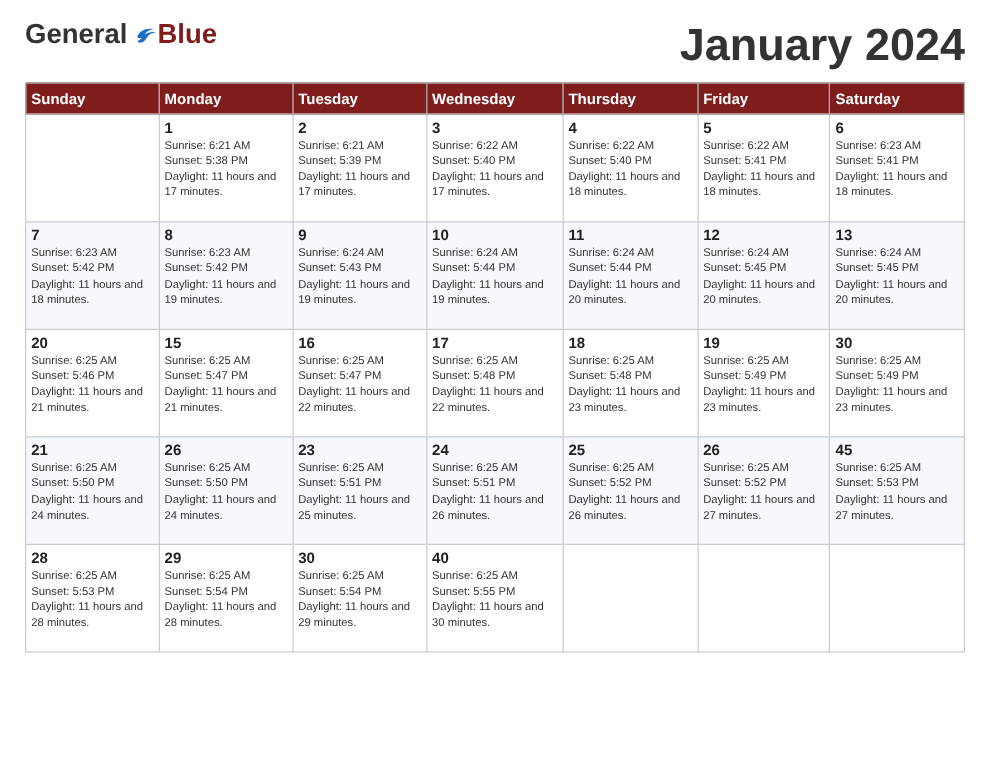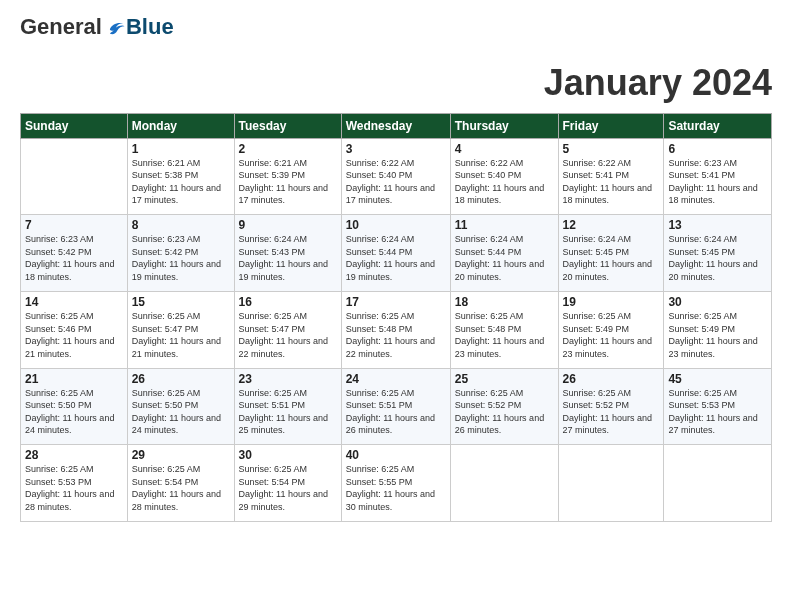--- a/index.html
+++ b/index.html
@@ -30,48 +30,47 @@
     }
     .logo-text {
       display: flex;
       align-items: center;
       font-size: 22px;
       font-weight: bold;
       color: #333;
       line-height: 1;
     }
     .logo-general { color: #333; }
-    .logo-blue { color: #0c4a6e; }
+    .logo-blue { color: #7f1d1d; }
     .logo-bird {
       width: 22px;
       height: 22px;
       margin-left: 2px;
     }
     .title-block {
       text-align: right;
-      margin-top: 47px;
     }
     .month-title {
       font-size: 36px;
       font-weight: bold;
       color: #333;
       line-height: 1.1;
     }
     .location {
       font-size: 15px;
       color: #555;
       margin-top: 2px;
     }
     .calendar-table {
       width: 100%;
       border-collapse: collapse;
       flex: 1;
     }
     .calendar-table th {
-      background-color: #14532d;
+      background-color: #7f1d1d;
       color: #fff;
       font-size: 12px;
       font-weight: bold;
       padding: 5px 4px;
       text-align: left;
       border: 1px solid #aaa;
     }
     .calendar-table td {
       border: 1px solid #ccc;
       vertical-align: top;
@@ -184,21 +183,21 @@
             <span class="day-number">12</span>
             <div class="day-info">Sunrise: 6:24 AM<br>Sunset: 5:45 PM<br>Daylight: 11 hours and 20 minutes.</div>
           </td>
           <td>
             <span class="day-number">13</span>
             <div class="day-info">Sunrise: 6:24 AM<br>Sunset: 5:45 PM<br>Daylight: 11 hours and 20 minutes.</div>
           </td>
         </tr>
         <tr>
           <td>
-            <span class="day-number">14</span>
+            <span class="day-number">20</span>
             <div class="day-info">Sunrise: 6:25 AM<br>Sunset: 5:46 PM<br>Daylight: 11 hours and 21 minutes.</div>
           </td>
           <td>
             <span class="day-number">15</span>
             <div class="day-info">Sunrise: 6:25 AM<br>Sunset: 5:47 PM<br>Daylight: 11 hours and 21 minutes.</div>
           </td>
           <td>
             <span class="day-number">16</span>
             <div class="day-info">Sunrise: 6:25 AM<br>Sunset: 5:47 PM<br>Daylight: 11 hours and 22 minutes.</div>
           </td>

